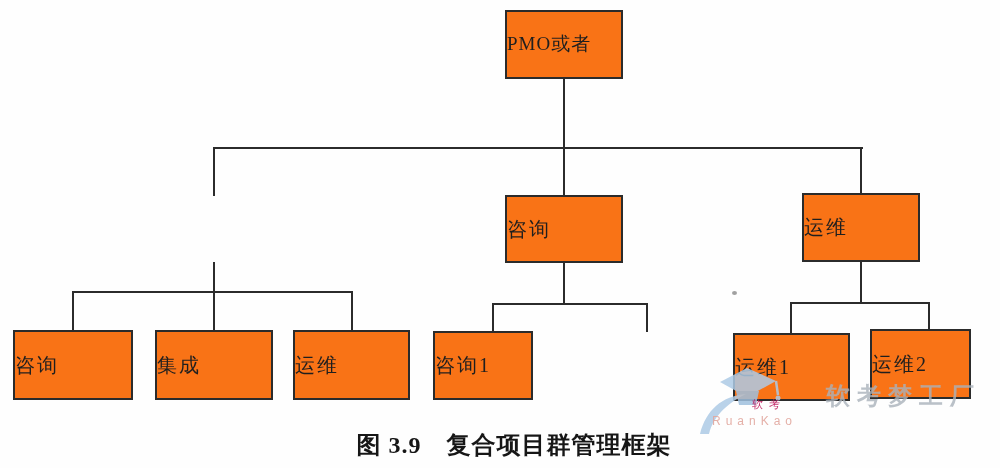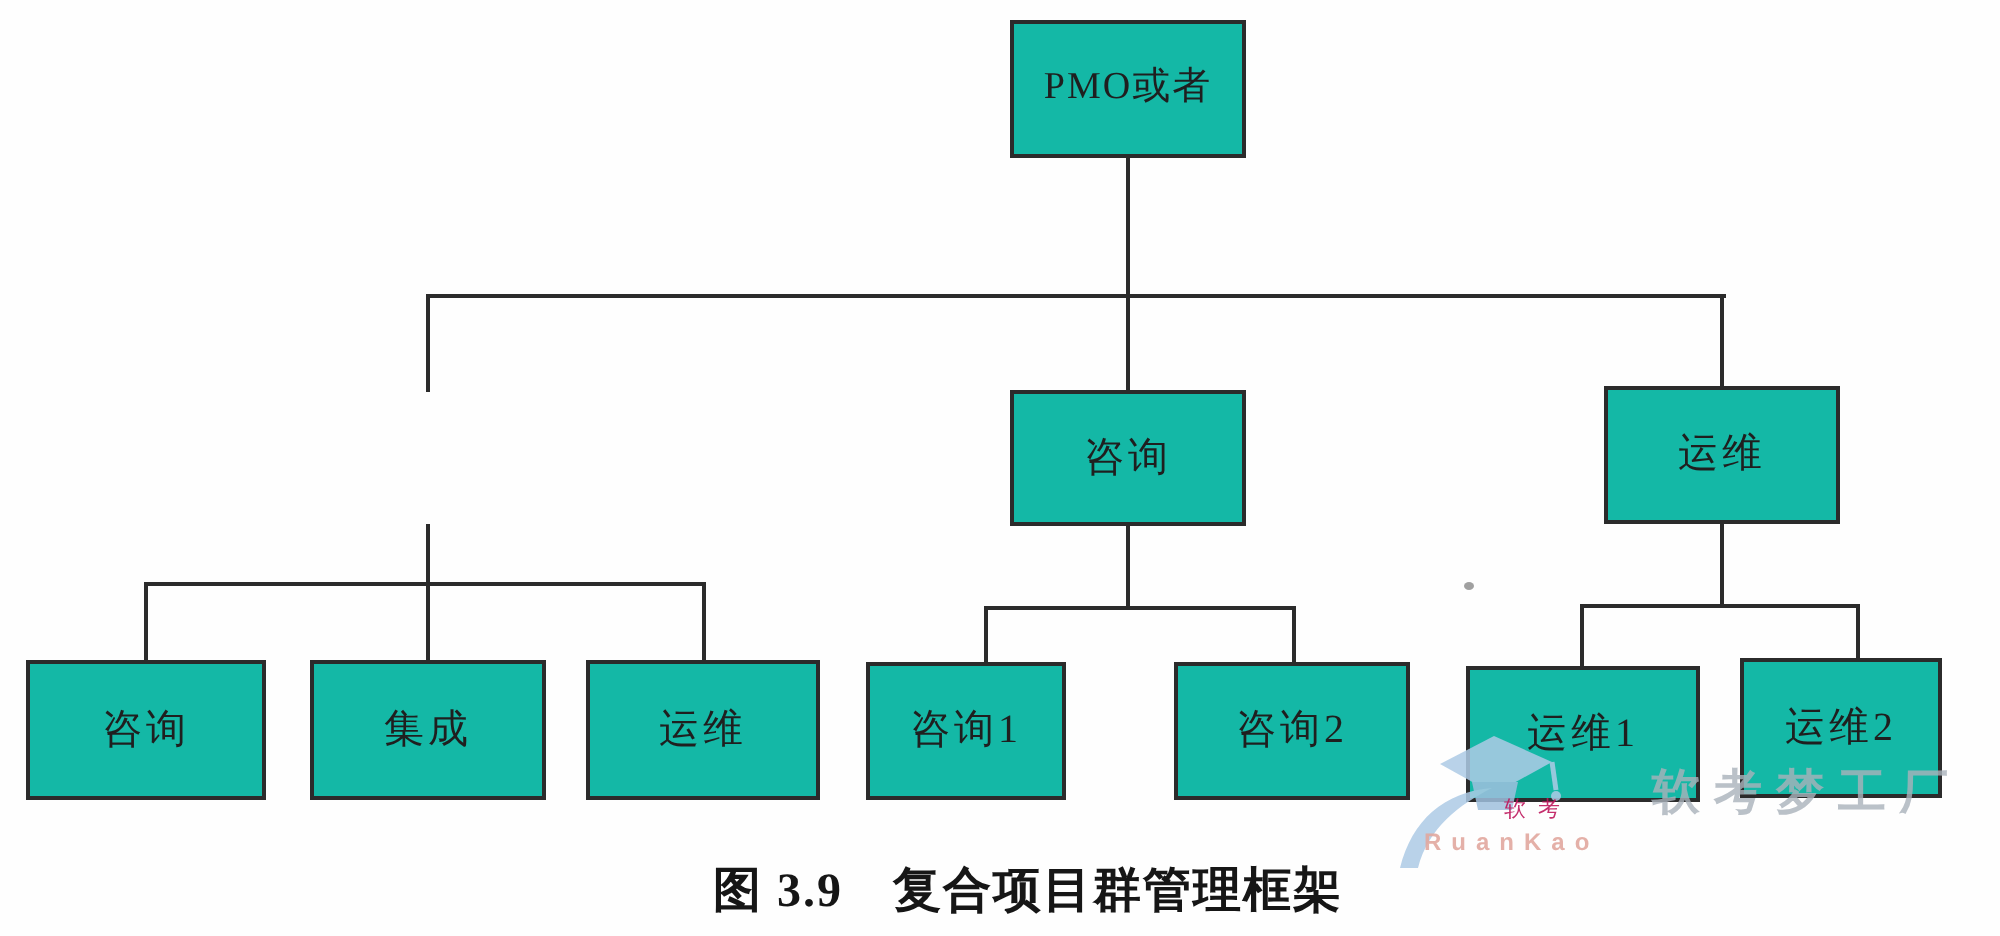--- a/index.html
+++ b/index.html
@@ -7,22 +7,22 @@
     position:relative;width:1000px;height:468px;overflow:hidden;
     background:var(--paper,#fefefe);
     font-family:"Liberation Serif","DejaVu Serif",serif;
     color:var(--ink,#222);
   }
   
   .cline{position:absolute;background:var(--line,#2b2b2b);z-index:1;}
   
   .node{
     position:absolute;box-sizing:border-box;z-index:2;
-    background:#14b8a6;border:2px solid var(--line,#2b2b2b);
-    display:flex;flex-direction:column;align-items:center;justify-content:center;
+    background:#f97316;border:2px solid var(--line,#2b2b2b);
+    display:flex;flex-direction:column;align-items:flex-start;justify-content:center;
     font-size:20px;letter-spacing:2px;line-height:1.35;text-align:center;
   }
   .node .lbl{display:block;}
   .node.root{font-size:19px;letter-spacing:1px;line-height:1.5;}
   
   .caption{
     position:absolute;left:0;top:429px;width:1028px;text-align:center;z-index:2;
     font-size:24px;font-weight:600;letter-spacing:1px;color:#161616;white-space:nowrap;
   }
   
@@ -32,21 +32,21 @@
     color:var(--watermark_gray,#aab2bb);opacity:.8;font-weight:600;margin-left:32px;
   }
   .wm-logo{left:692px;top:362px;width:110px;height:74px;opacity:.85;}
   .wm-cn{
     left:752px;top:397px;font-size:11px;letter-spacing:6px;
     color:#be185d;opacity:.9;white-space:nowrap;
   }
   .wm-en{
     left:712px;top:414px;font-size:12px;letter-spacing:5px;
     font-family:"Liberation Sans","DejaVu Sans",sans-serif;
-    color:var(--watermark_pink,#e2a89f);opacity:.9;white-space:nowrap;font-weight:bold;
+    color:var(--watermark_pink,#e2a89f);opacity:.9;white-space:nowrap;
   }
   .artifact-dot{
     position:absolute;left:732px;top:291px;width:5px;height:4px;z-index:1;
     background:#777;border-radius:50%;opacity:.7;
   }
 </style>
 </head>
 <body>
 
 <div class="stage">
@@ -90,23 +90,20 @@
   </div>
   <div class="node" style="left:155px;top:330px;width:118px;height:70px">
     <span class="lbl">集成</span>
   </div>
   <div class="node" style="left:293px;top:330px;width:117px;height:70px">
     <span class="lbl">运维</span>
   </div>
   <div class="node" style="left:433px;top:331px;width:100px;height:69px">
     <span class="lbl">咨询1</span>
   </div>
-  <div class="node" style="left:587px;top:331px;width:118px;height:69px">
-    <span class="lbl">咨询2</span>
-  </div>
   <div class="node" style="left:733px;top:333px;width:117px;height:68px">
     <span class="lbl">运维1</span>
   </div>
   <div class="node" style="left:870px;top:329px;width:101px;height:70px">
     <span class="lbl">运维2</span>
   </div>
 
   <div class="caption">图 3.9　复合项目群管理框架</div>
 
   <svg class="wm wm-logo" viewBox="0 0 110 74">

